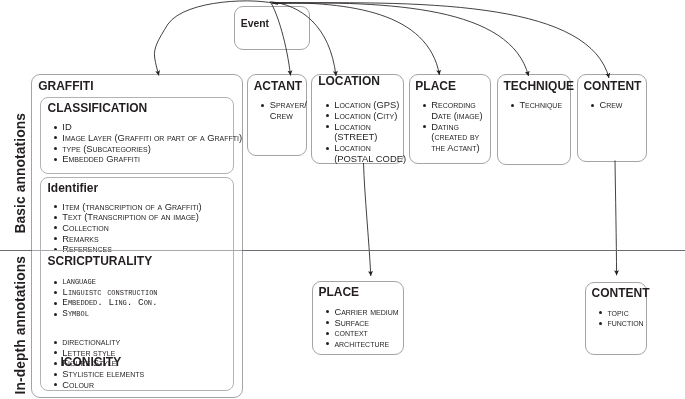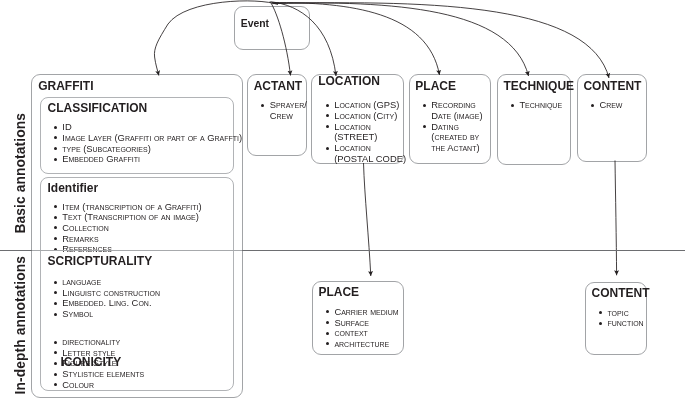--- a/index.html
+++ b/index.html
@@ -76,21 +76,21 @@
       <div class="hdr" style="position:absolute;left:7px;top:5px;">Identifier</div>
       <ul style="position:absolute;left:6.2px;top:17px;width:230px;">
         <li>Item (transcription of a Graffiti)</li>
         <li>Text (Transcription of an image)</li>
         <li>Collection</li>
         <li>Remarks</li>
         <li>References</li>
       </ul>
 
       <div class="hdr" style="position:absolute;left:7px;top:78.5px;">SCRICPTURALITY</div>
-      <ul style="position:absolute;left:6.2px;top:92.5px;width:230px;">
+      <ul style="position:absolute;left:6.2px;top:92.5px;width:230px;font-family:Liberation Mono, monospace;">
         <li>language</li>
         <li>Linguistc construction</li>
         <li>Embedded. Ling. Con.</li>
         <li>Symbol</li>
       </ul>
 
       <div class="hdr" style="position:absolute;left:20px;top:139.5px;margin-top:40px;">ICONICITY</div>
       <ul style="position:absolute;left:6.2px;top:152.5px;width:230px;">
         <li>directionality</li>
         <li>Letter style</li>

